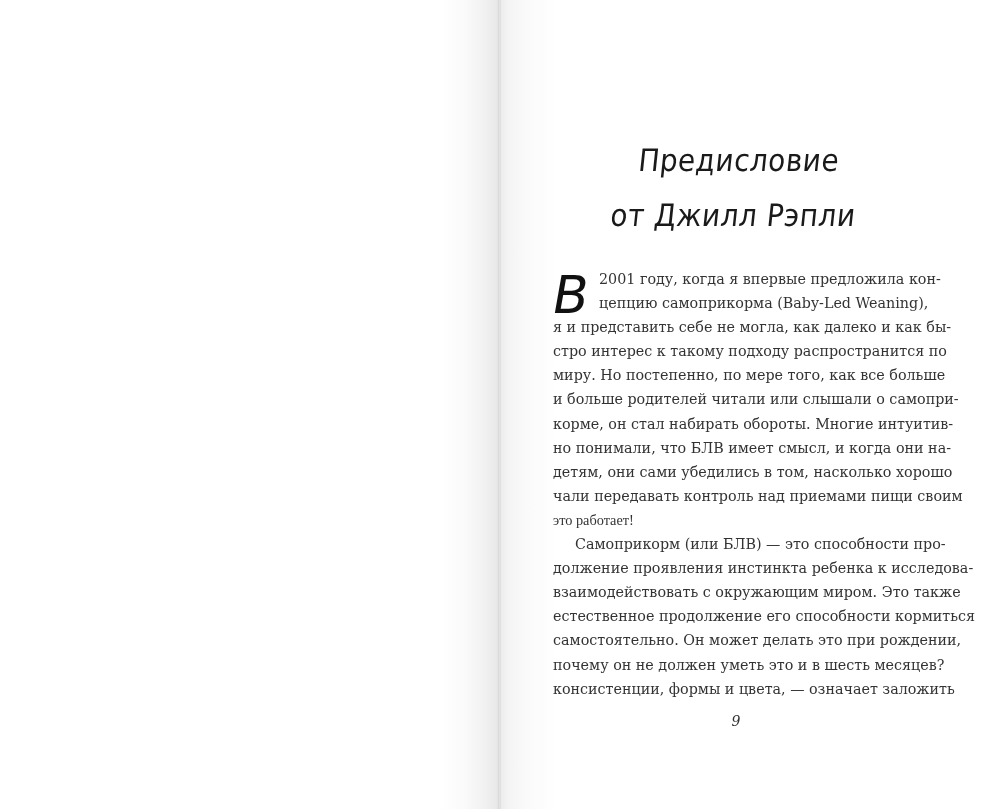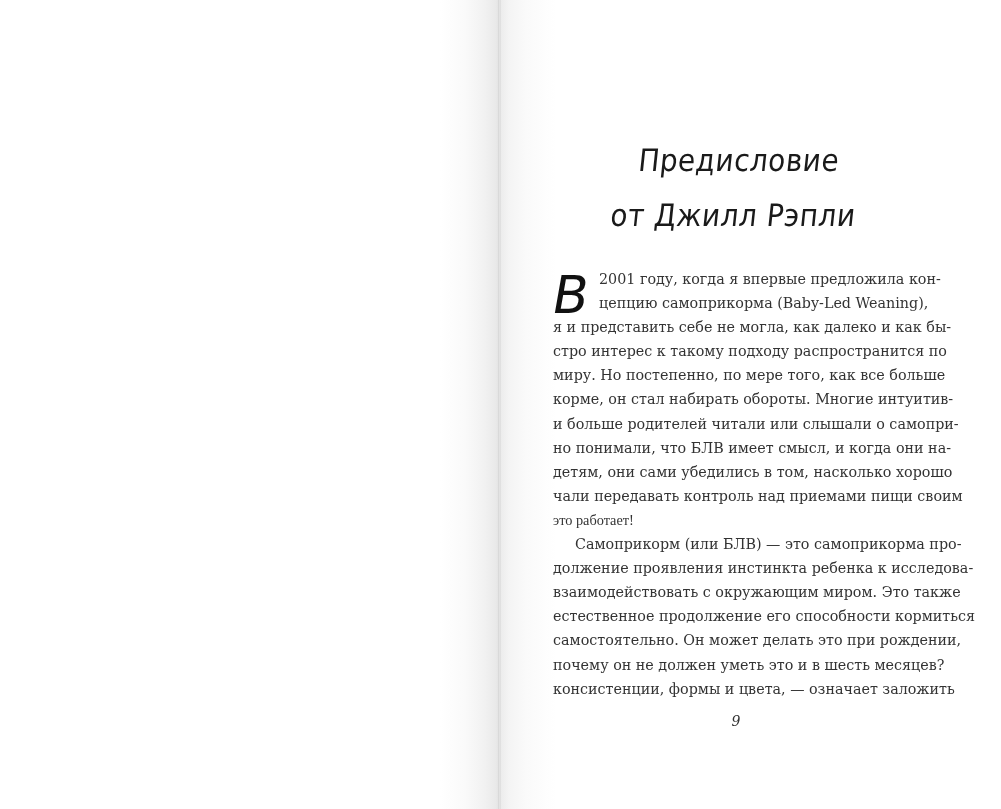--- a/index.html
+++ b/index.html
@@ -122,28 +122,28 @@
   </h1>
 
   <div class="body-text">
     <span class="dropcap">В</span>
 
     <span class="line dropcap-line">2001 году, когда я впервые предложила кон-</span>
     <span class="line dropcap-line">цепцию самоприкорма (Baby-Led Weaning),</span>
     <span class="line">я и представить себе не могла, как далеко и как бы-</span>
     <span class="line">стро интерес к такому подходу распространится по</span>
     <span class="line">миру. Но постепенно, по мере того, как все больше</span>
+    <span class="line">и больше родителей читали или слышали о самопри-</span>
     <span class="line">корме, он стал набирать обороты. Многие интуитив-</span>
-    <span class="line">и больше родителей читали или слышали о самопри-</span>
     <span class="line">но понимали, что БЛВ имеет смысл, и когда они на-</span>
     <span class="line">детям, они сами убедились в том, насколько хорошо</span>
     <span class="line">чали передавать контроль над приемами пищи своим</span>
     <span class="line last">это работает!</span>
 
-    <span class="line indent">Самоприкорм (или БЛВ) — это самоприкорма про-</span>
+    <span class="line indent">Самоприкорм (или БЛВ) — это способности про-</span>
     <span class="line">должение проявления инстинкта ребенка к исследова-</span>
     <span class="line">взаимодействовать с окружающим миром. Это также</span>
     <span class="line">естественное продолжение его способности кормиться</span>
     <span class="line">самостоятельно. Он может делать это при рождении,</span>
     <span class="line">почему он не должен уметь это и в шесть месяцев?</span>
     <span class="line">консистенции, формы и цвета, — означает заложить</span>
   </div>
 
   <div class="page-number">9</div>
 </div>

